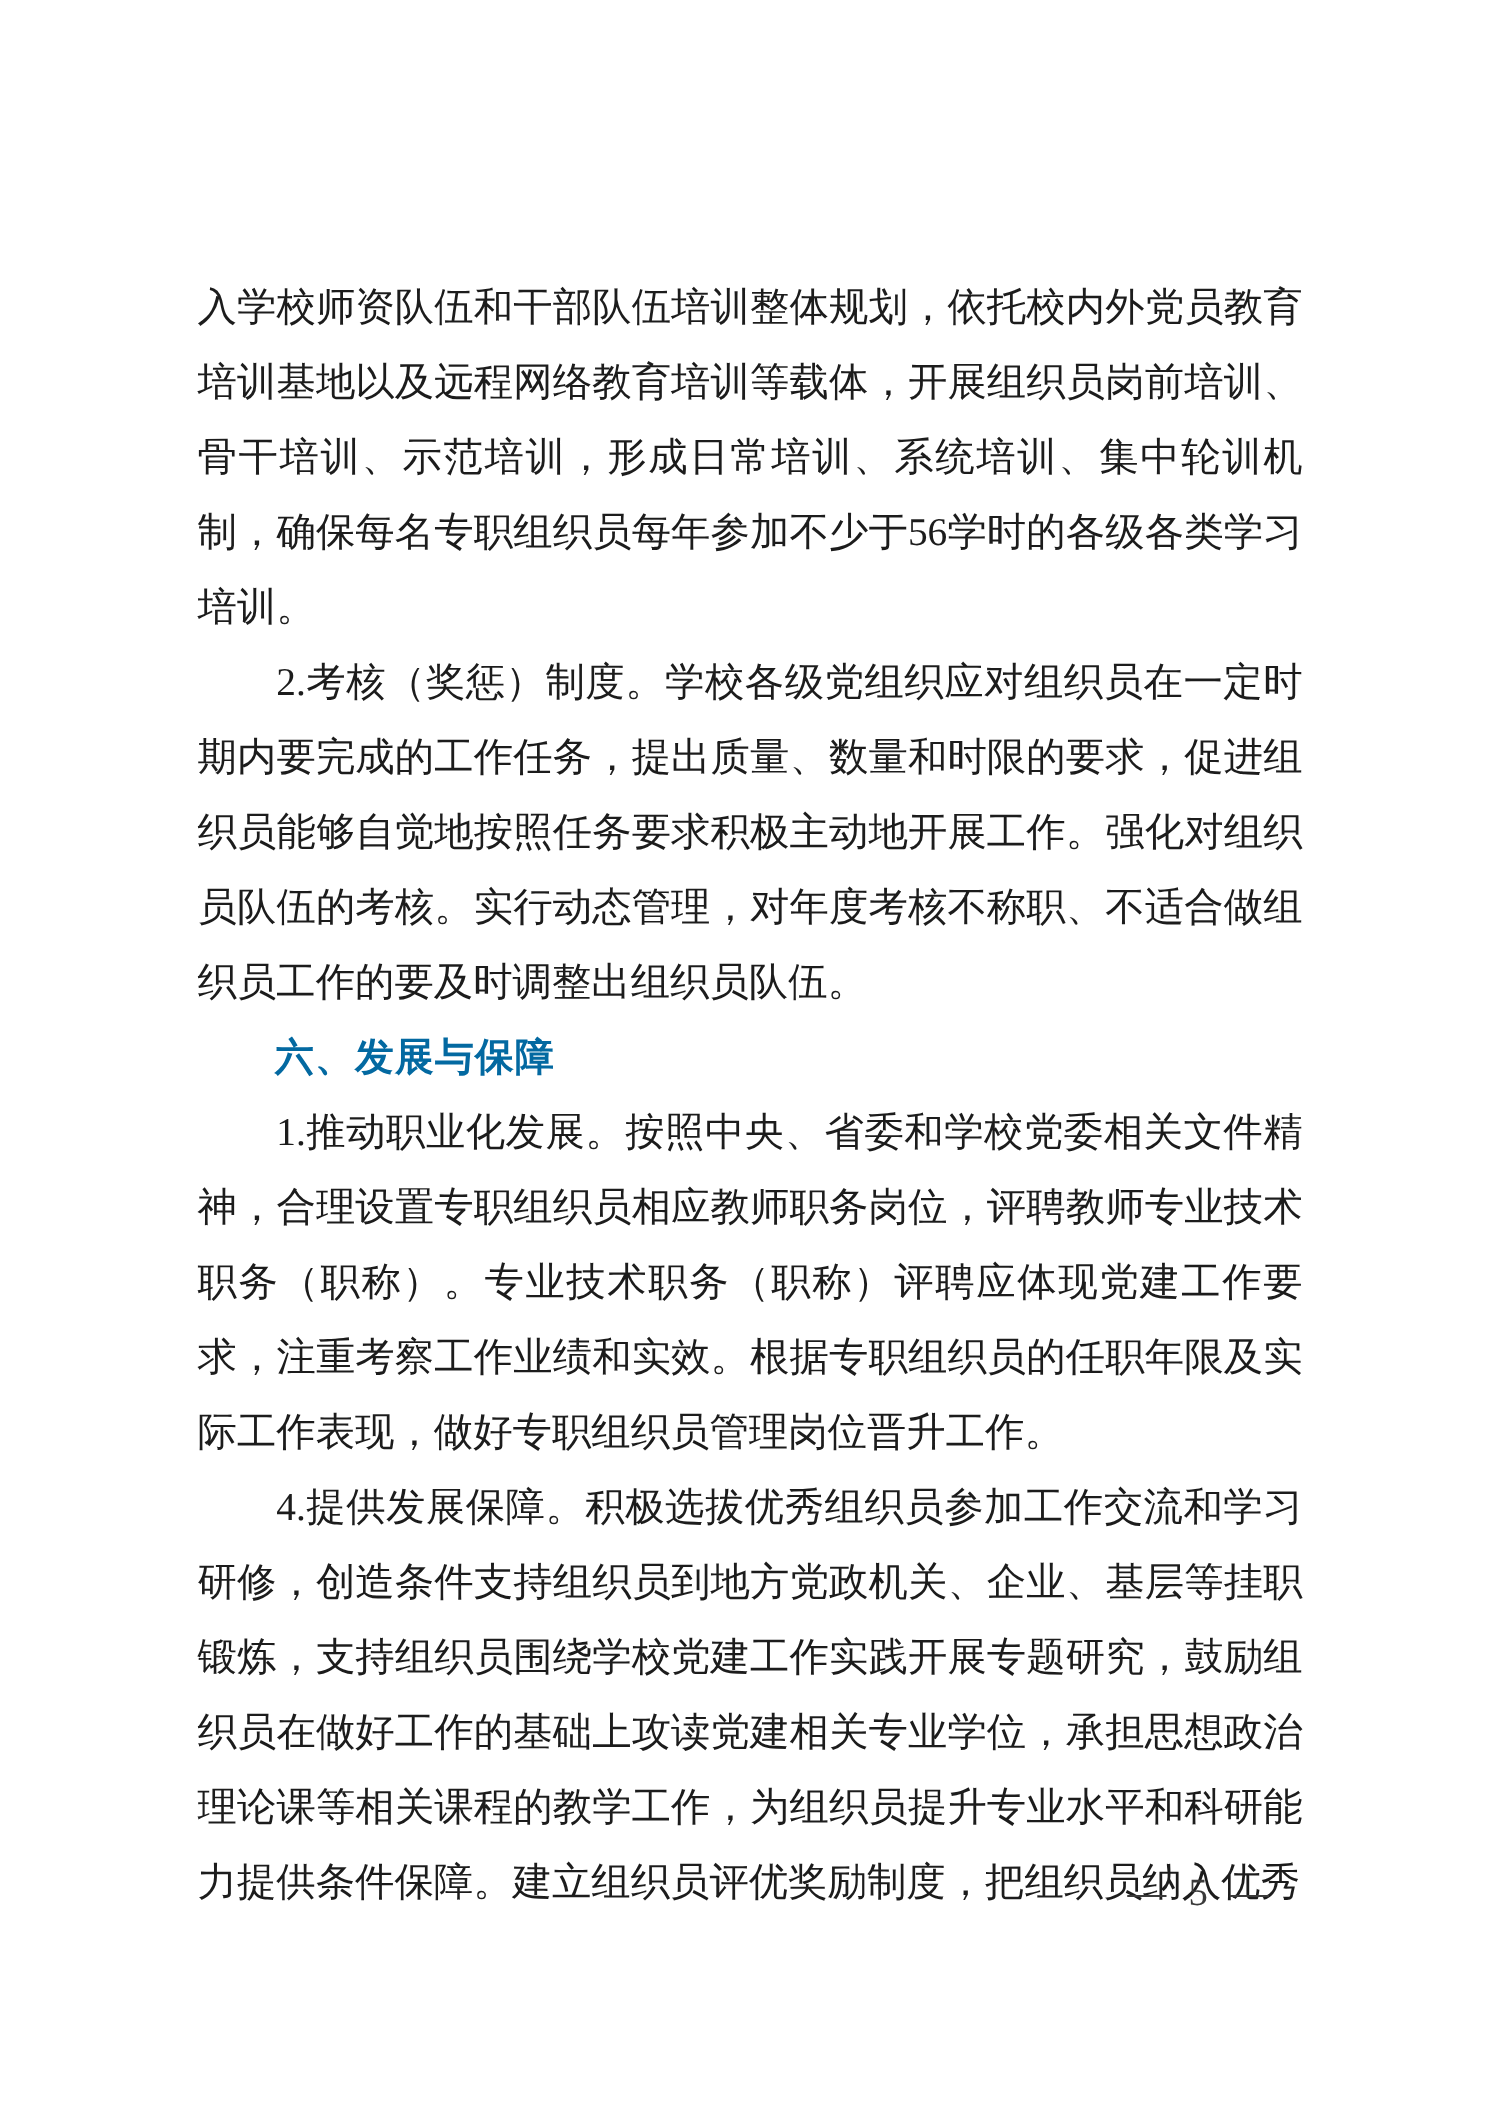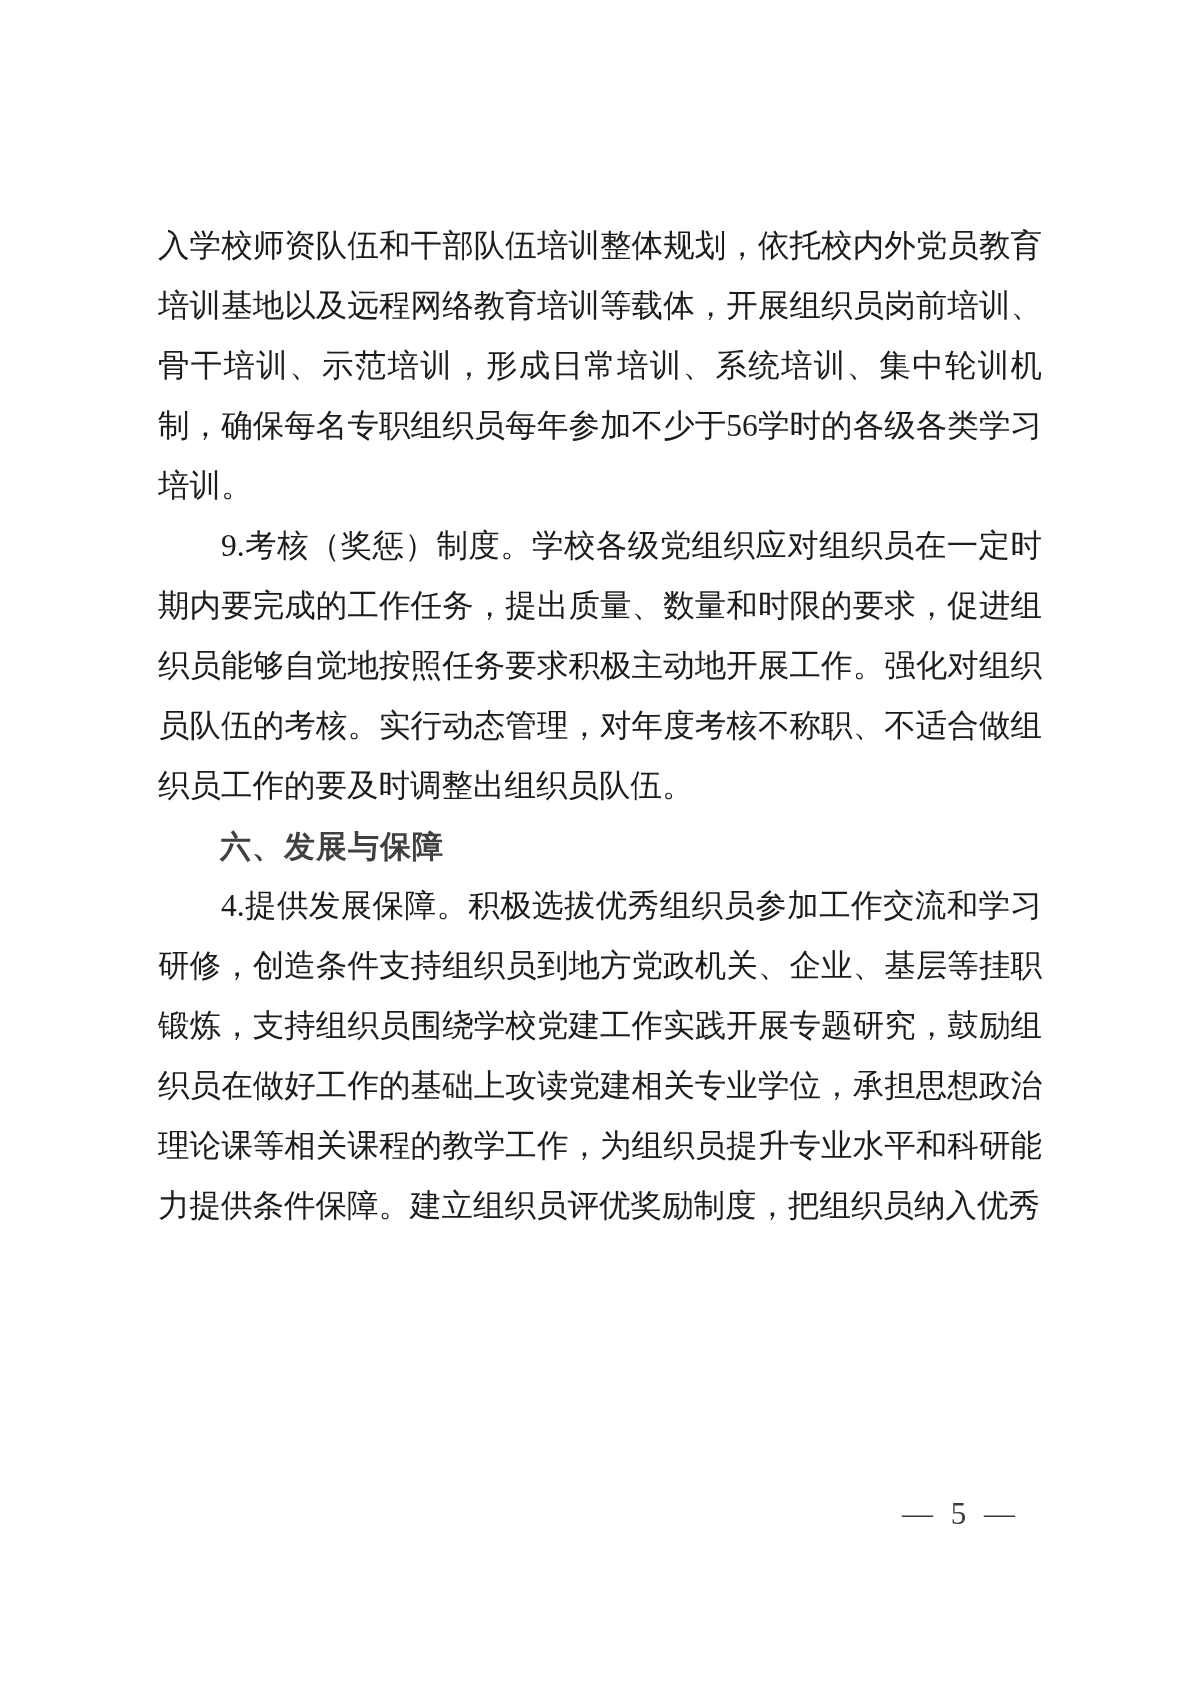--- a/index.html
+++ b/index.html
@@ -36,21 +36,21 @@
     text-indent: 2em;
   }
   .section-heading {
     margin: 0;
     padding: 0;
     text-indent: 2em;
     font-family: "DejaVu Sans", "Liberation Sans", sans-serif;
     font-weight: 700;
     font-size: 31px;
     line-height: 60px;
-    color: #404040;
+    color: #0369a1;
     letter-spacing: 1px;
   }
   .page-number {
     position: absolute;
     top: 1494px;
     right: 170px;
     font-family: "Liberation Serif", "DejaVu Serif", serif;
     font-size: 31px;
     line-height: 40px;
     color: #3a3a3a;
@@ -58,20 +58,21 @@
     white-space: nowrap;
   }
 </style>
 </head>
 <body>
 
 <div class="page">
 
   <div class="doc-body">
     <p class="p-cont">入学校师资队伍和干部队伍培训整体规划，依托校内外党员教育培训基地以及远程网络教育培训等载体，开展组织员岗前培训、骨干培训、示范培训，形成日常培训、系统培训、集中轮训机制，确保每名专职组织员每年参加不少于56学时的各级各类学习培训。</p>
-    <p class="p-indent">9.考核（奖惩）制度。学校各级党组织应对组织员在一定时期内要完成的工作任务，提出质量、数量和时限的要求，促进组织员能够自觉地按照任务要求积极主动地开展工作。强化对组织员队伍的考核。实行动态管理，对年度考核不称职、不适合做组织员工作的要及时调整出组织员队伍。</p>
+    <p class="p-indent">2.考核（奖惩）制度。学校各级党组织应对组织员在一定时期内要完成的工作任务，提出质量、数量和时限的要求，促进组织员能够自觉地按照任务要求积极主动地开展工作。强化对组织员队伍的考核。实行动态管理，对年度考核不称职、不适合做组织员工作的要及时调整出组织员队伍。</p>
     <h2 class="section-heading">六、发展与保障</h2>
+    <p class="p-indent">1.推动职业化发展。按照中央、省委和学校党委相关文件精神，合理设置专职组织员相应教师职务岗位，评聘教师专业技术职务（职称）。专业技术职务（职称）评聘应体现党建工作要求，注重考察工作业绩和实效。根据专职组织员的任职年限及实际工作表现，做好专职组织员管理岗位晋升工作。</p>
     <p class="p-indent">4.提供发展保障。积极选拔优秀组织员参加工作交流和学习研修，创造条件支持组织员到地方党政机关、企业、基层等挂职锻炼，支持组织员围绕学校党建工作实践开展专题研究，鼓励组织员在做好工作的基础上攻读党建相关专业学位，承担思想政治理论课等相关课程的教学工作，为组织员提升专业水平和科研能力提供条件保障。建立组织员评优奖励制度，把组织员纳入优秀</p>
   </div>
 
   <div class="page-number">— 5 —</div>
 
 </div>
 
 </body></html>

